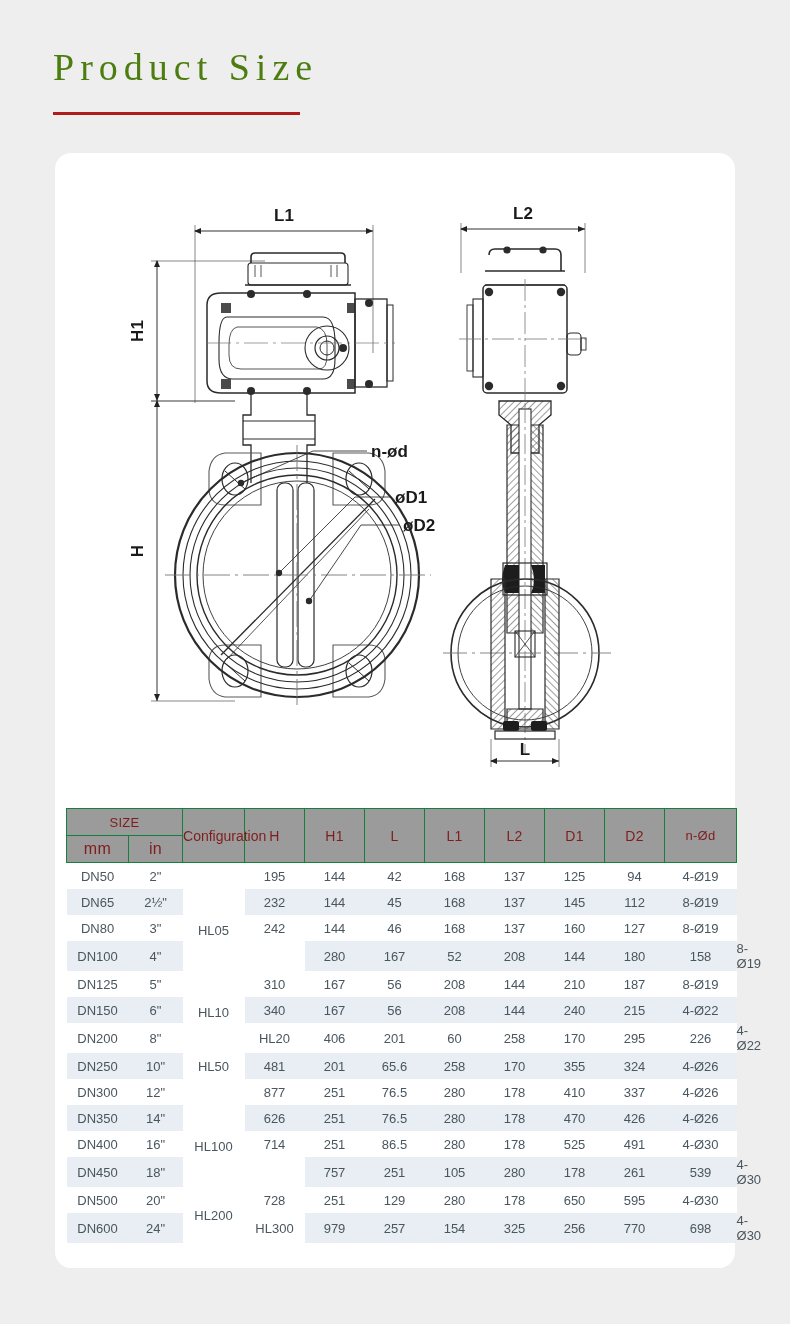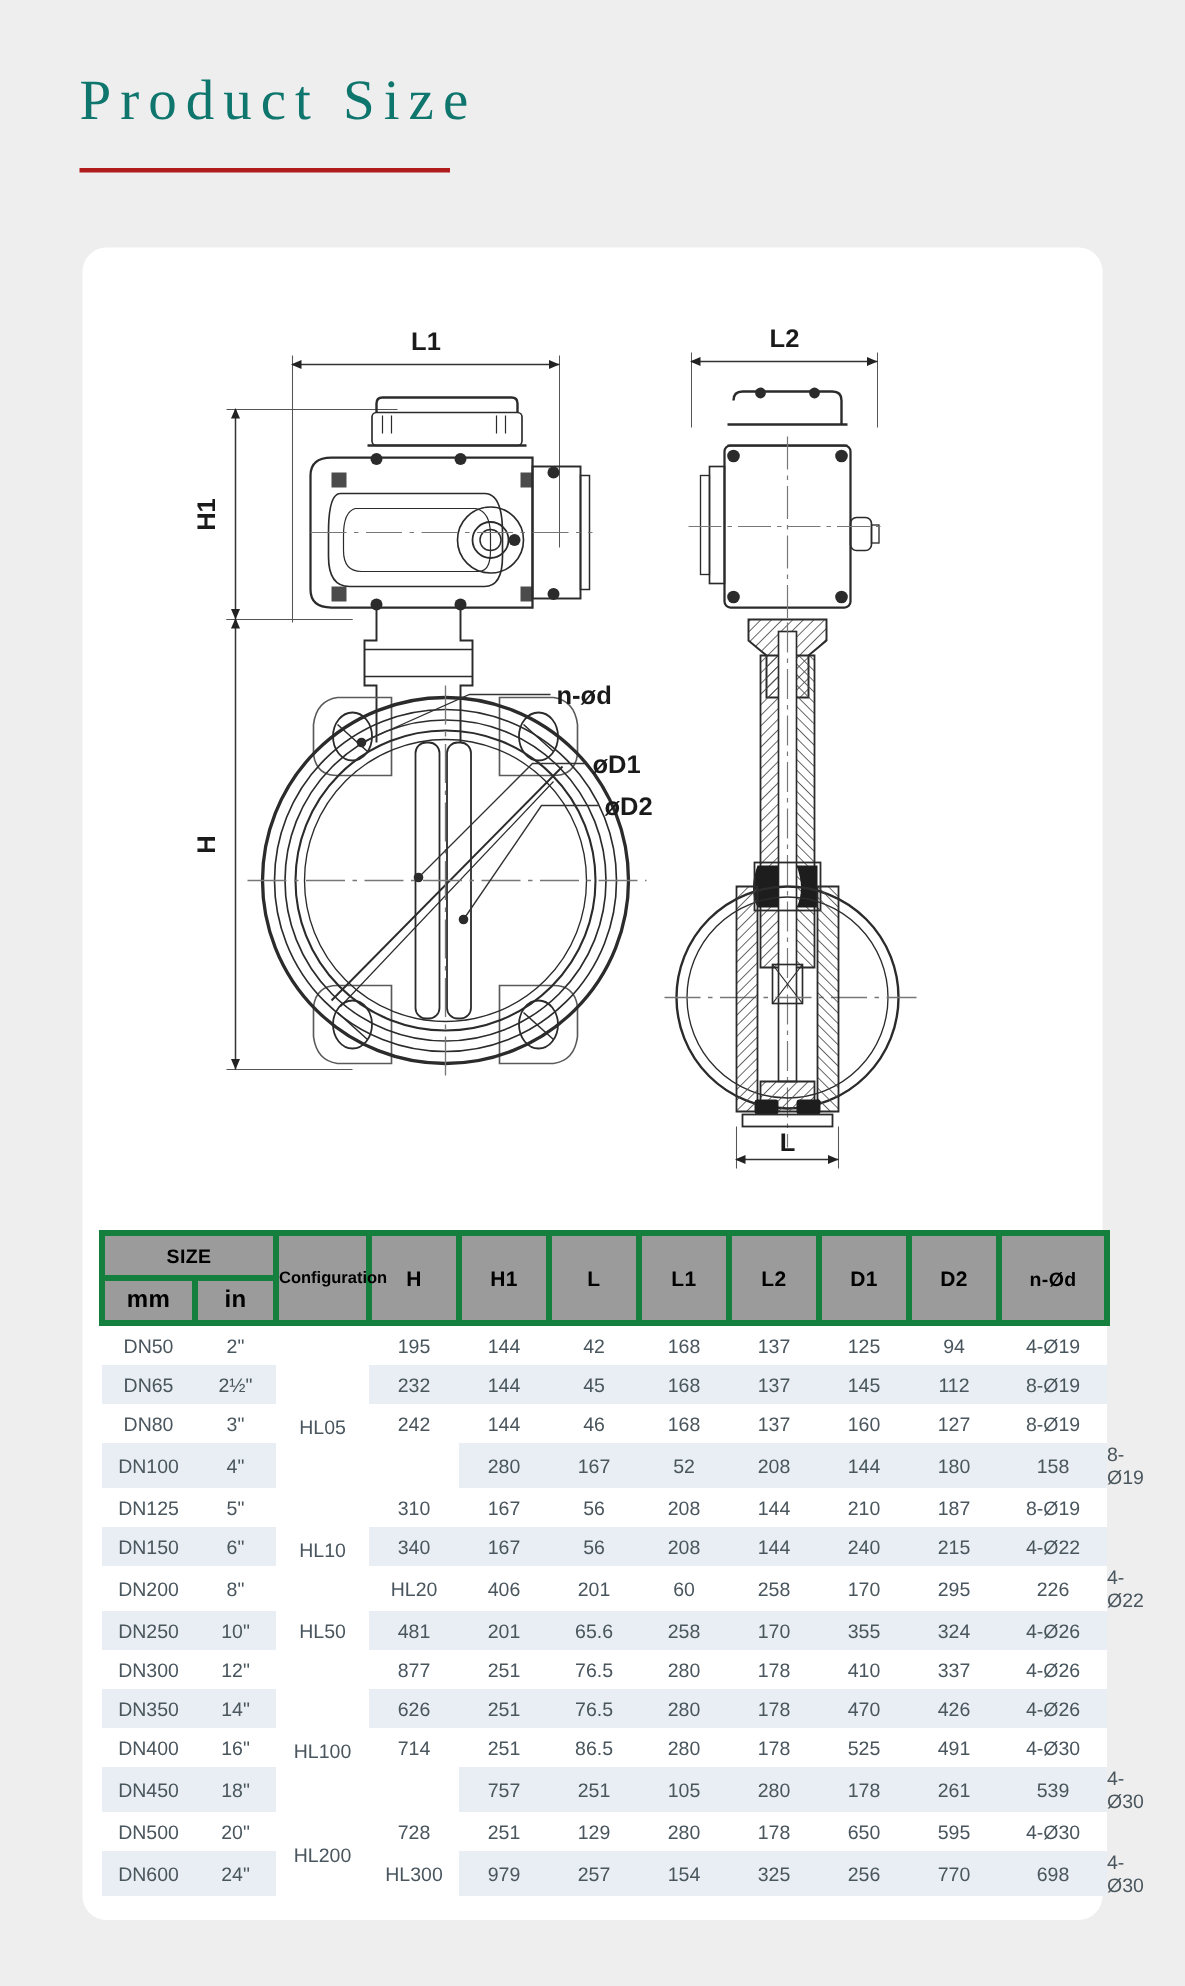--- a/index.html
+++ b/index.html
@@ -19,36 +19,36 @@
   #page-title-block {
     position: absolute;
     left: 53px;
     top: 46px;
     width: 400px;
   }
   #page-title {
     font-family: "Liberation Serif", serif;
     font-size: 38px;
     letter-spacing: 6px;
-    color: #0f766e;
+    color: #4d7c0f;
     line-height: 1.15;
     white-space: nowrap;
   }
   #title-rule {
     margin-top: 22px;
     width: 247px;
     height: 3px;
     background: #b01c1c;
   }
 
   
   #content-card {
     position: absolute;
     left: 55px;
-    top: 165px;
+    top: 153px;
     width: 680px;
     height: 1115px;
     background: #ffffff;
     border-radius: 16px;
   }
 
   
   #drawing-area {
     position: absolute;
     left: 0;
@@ -79,32 +79,32 @@
     color: #3c4a52;
   }
   table#spec-table col.c-mm     { width: 62px; }
   table#spec-table col.c-in     { width: 54px; }
   table#spec-table col.c-cfg    { width: 62px; }
   table#spec-table col.c-num    { width: 60px; }
   table#spec-table col.c-nod    { width: 72px; }
 
   #spec-table thead th {
     background: #9b9b9b;
-    color: #000000;
-    font-weight: bold;
+    color: #7f1d1d;
+    font-weight: normal;
     text-align: center;
-    border: 4px solid #15803d;
+    border: 1px solid #15803d;
     padding: 0;
     height: 26px;
     font-size: 14px;
     letter-spacing: 0.3px;
   }
   #spec-table thead th.hdr-size { font-size: 13px; }
   #spec-table thead th.hdr-sub  { font-size: 16px; }
-  #spec-table thead th.hdr-cfg  { font-size: 11px; letter-spacing: 0; }
+  #spec-table thead th.hdr-cfg  { font-size: 14px; letter-spacing: 0; }
   #spec-table thead th.hdr-nod  { font-size: 13px; }
 
   #spec-table tbody td {
     text-align: center;
     height: 26px;
     padding: 0;
     border: none;
     font-size: 13px;
     color: #4a565e;
     background: #ffffff;

